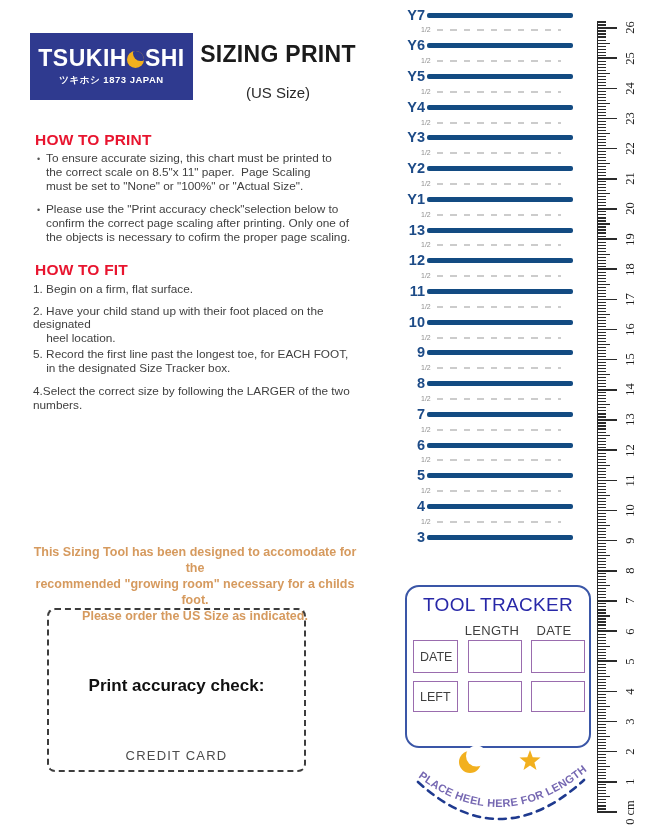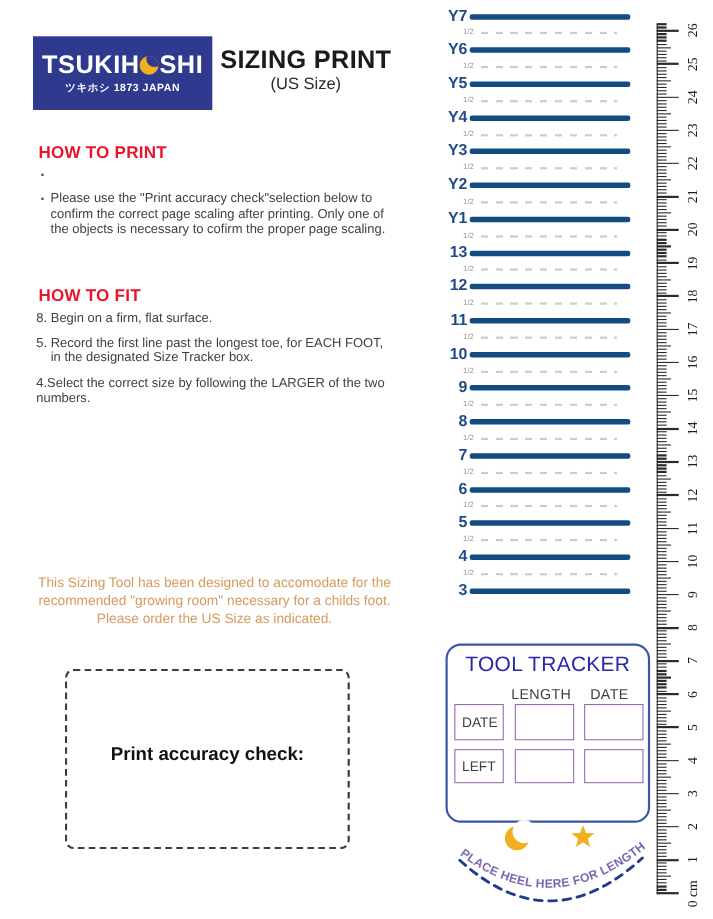--- a/index.html
+++ b/index.html
@@ -21,48 +21,48 @@
   }
   .moon-o::after {
     content:""; position:absolute; width:15px; height:15px; border-radius:50%;
     background:var(--brand-navy,#2f3a8f); left:6px; top:-5px;
   }
   .logo-tag { font-size:9.5px; font-weight:bold; letter-spacing:0.5px; }
 
   
   .doc-title { position:absolute; left:196px; top:41px; width:164px; text-align:center; color:#1b1b1b; }
   .doc-title-main { font-size:23px; font-weight:800; letter-spacing:0.3px; }
-  .doc-title-sub { font-size:15px; margin-top:0; color:#2a2a2a; }
+  .doc-title-sub { font-size:15px; margin-top:16px; color:#2a2a2a; }
 
   
   .red-heading { position:absolute; margin:0; color:var(--accent-red,#e8152f); font-size:15.5px; font-weight:800; letter-spacing:0.2px; }
   #htp { left:35px; top:131px; }
   #htf { left:35px; top:261px; }
 
   .bullets { position:absolute; left:37px; top:152px; width:336px; }
   .bullet { display:flex; margin-bottom:10px; }
   .b-marker { width:9px; font-size:9px; color:#555; padding-top:2px; flex:none; }
   .b-text { font-size:11.8px; line-height:13.8px; white-space:pre-wrap; color:#3f3f3f; }
 
   .steps { position:absolute; left:33px; top:283px; width:345px; font-size:11.8px; line-height:13.5px; color:#3f3f3f; }
   .step { white-space:pre-wrap; }
   .step-0 { margin-bottom:8px; }
   .step-1 { margin-bottom:3px; }
   .step-2 { margin-bottom:10px; }
   .step-3 { margin-bottom:10px; }
 
   .note {
-    position:absolute; left:28px; top:522px; width:334px; text-align:center;
-    font-weight:normal; font-size:12.5px; line-height:16px;
+    position:absolute; left:28px; top:544px; width:334px; text-align:center;
+    font-weight:bold; font-size:12.5px; line-height:16px;
     color:var(--note-orange,#d69a5e); white-space:pre-line;
   }
 
   
   .check-box {
-    position:absolute; left:59px; top:608px; width:259px; height:164px;
+    position:absolute; left:47px; top:608px; width:259px; height:164px;
     border:2px dashed #3d3d3d; border-radius:8px; box-sizing:border-box;
   }
   .check-title { position:absolute; top:66px; width:100%; text-align:center; font-size:17px; font-weight:800; color:#111; }
   .check-caption { position:absolute; bottom:7px; width:100%; text-align:center; font-size:13px; color:#4c4c4c; letter-spacing:1.2px; }
 
   
   .size-chart { position:absolute; left:400px; top:0; width:200px; height:560px; }
   .sc-label { position:absolute; left:0; width:25px; text-align:right; font-size:14.5px; font-weight:600; color:#1d4b87; line-height:18px; }
   .sc-bar { position:absolute; left:27px; width:146px; height:5px; background:var(--bar-navy,#134b82); border-radius:2px; }
   .sc-half-label { position:absolute; left:21px; font-size:7px; color:#909090; line-height:8px; }
@@ -107,43 +107,49 @@
 
   <div class="doc-title">
     <div class="doc-title-main">SIZING PRINT</div>
     <div class="doc-title-sub">(US Size)</div>
   </div>
 
   <h2 id="htp" class="red-heading">HOW TO PRINT</h2>
   <div class="bullets" id="bullets">
       <div class="bullet">
         <div class="b-marker">•</div>
+        <div class="b-text">To ensure accurate sizing, this chart must be printed to
+the correct scale on 8.5"x 11" paper.  Page Scaling
+must be set to "None" or "100%" or "Actual Size".</div>
       </div>
       <div class="bullet">
         <div class="b-marker">•</div>
         <div class="b-text">Please use the "Print accuracy check"selection below to
 confirm the correct page scaling after printing. Only one of
 the objects is necessary to cofirm the proper page scaling.</div>
       </div>
     </div>
 
   <h2 id="htf" class="red-heading">HOW TO FIT</h2>
   <div class="steps" id="steps">
-      <div class="step step-0">8. Begin on a firm, flat surface.</div>
+      <div class="step step-0">1. Begin on a firm, flat surface.</div>
+      <div class="step step-1">2. Have your child stand up with their foot placed on the designated
+    heel location.</div>
       <div class="step step-2">5. Record the first line past the longest toe, for EACH FOOT,
     in the designated Size Tracker box.</div>
       <div class="step step-3">4.Select the correct size by following the LARGER of the two numbers.</div>
     </div>
 
   <div class="note">This Sizing Tool has been designed to accomodate for the
 recommended "growing room" necessary for a childs foot.
 Please order the US Size as indicated.</div>
 
   <div class="check-box">
     <div class="check-title">Print accuracy check:</div>
+    <div class="check-caption">CREDIT CARD</div>
   </div>
 
   <div class="size-chart" id="sizeChart">
       <div class="sc-label" style="top: 5.5px;">Y7</div>
       <div class="sc-bar" style="top: 12.5px;"></div>
       <div class="sc-half-label" style="top: 26.36px;">1/2</div>
       <div class="sc-dash" style="top: 29.36px;"></div>
       <div class="sc-label" style="top: 36.22px;">Y6</div>
       <div class="sc-bar" style="top: 43.22px;"></div>
       <div class="sc-half-label" style="top: 57.08px;">1/2</div>

